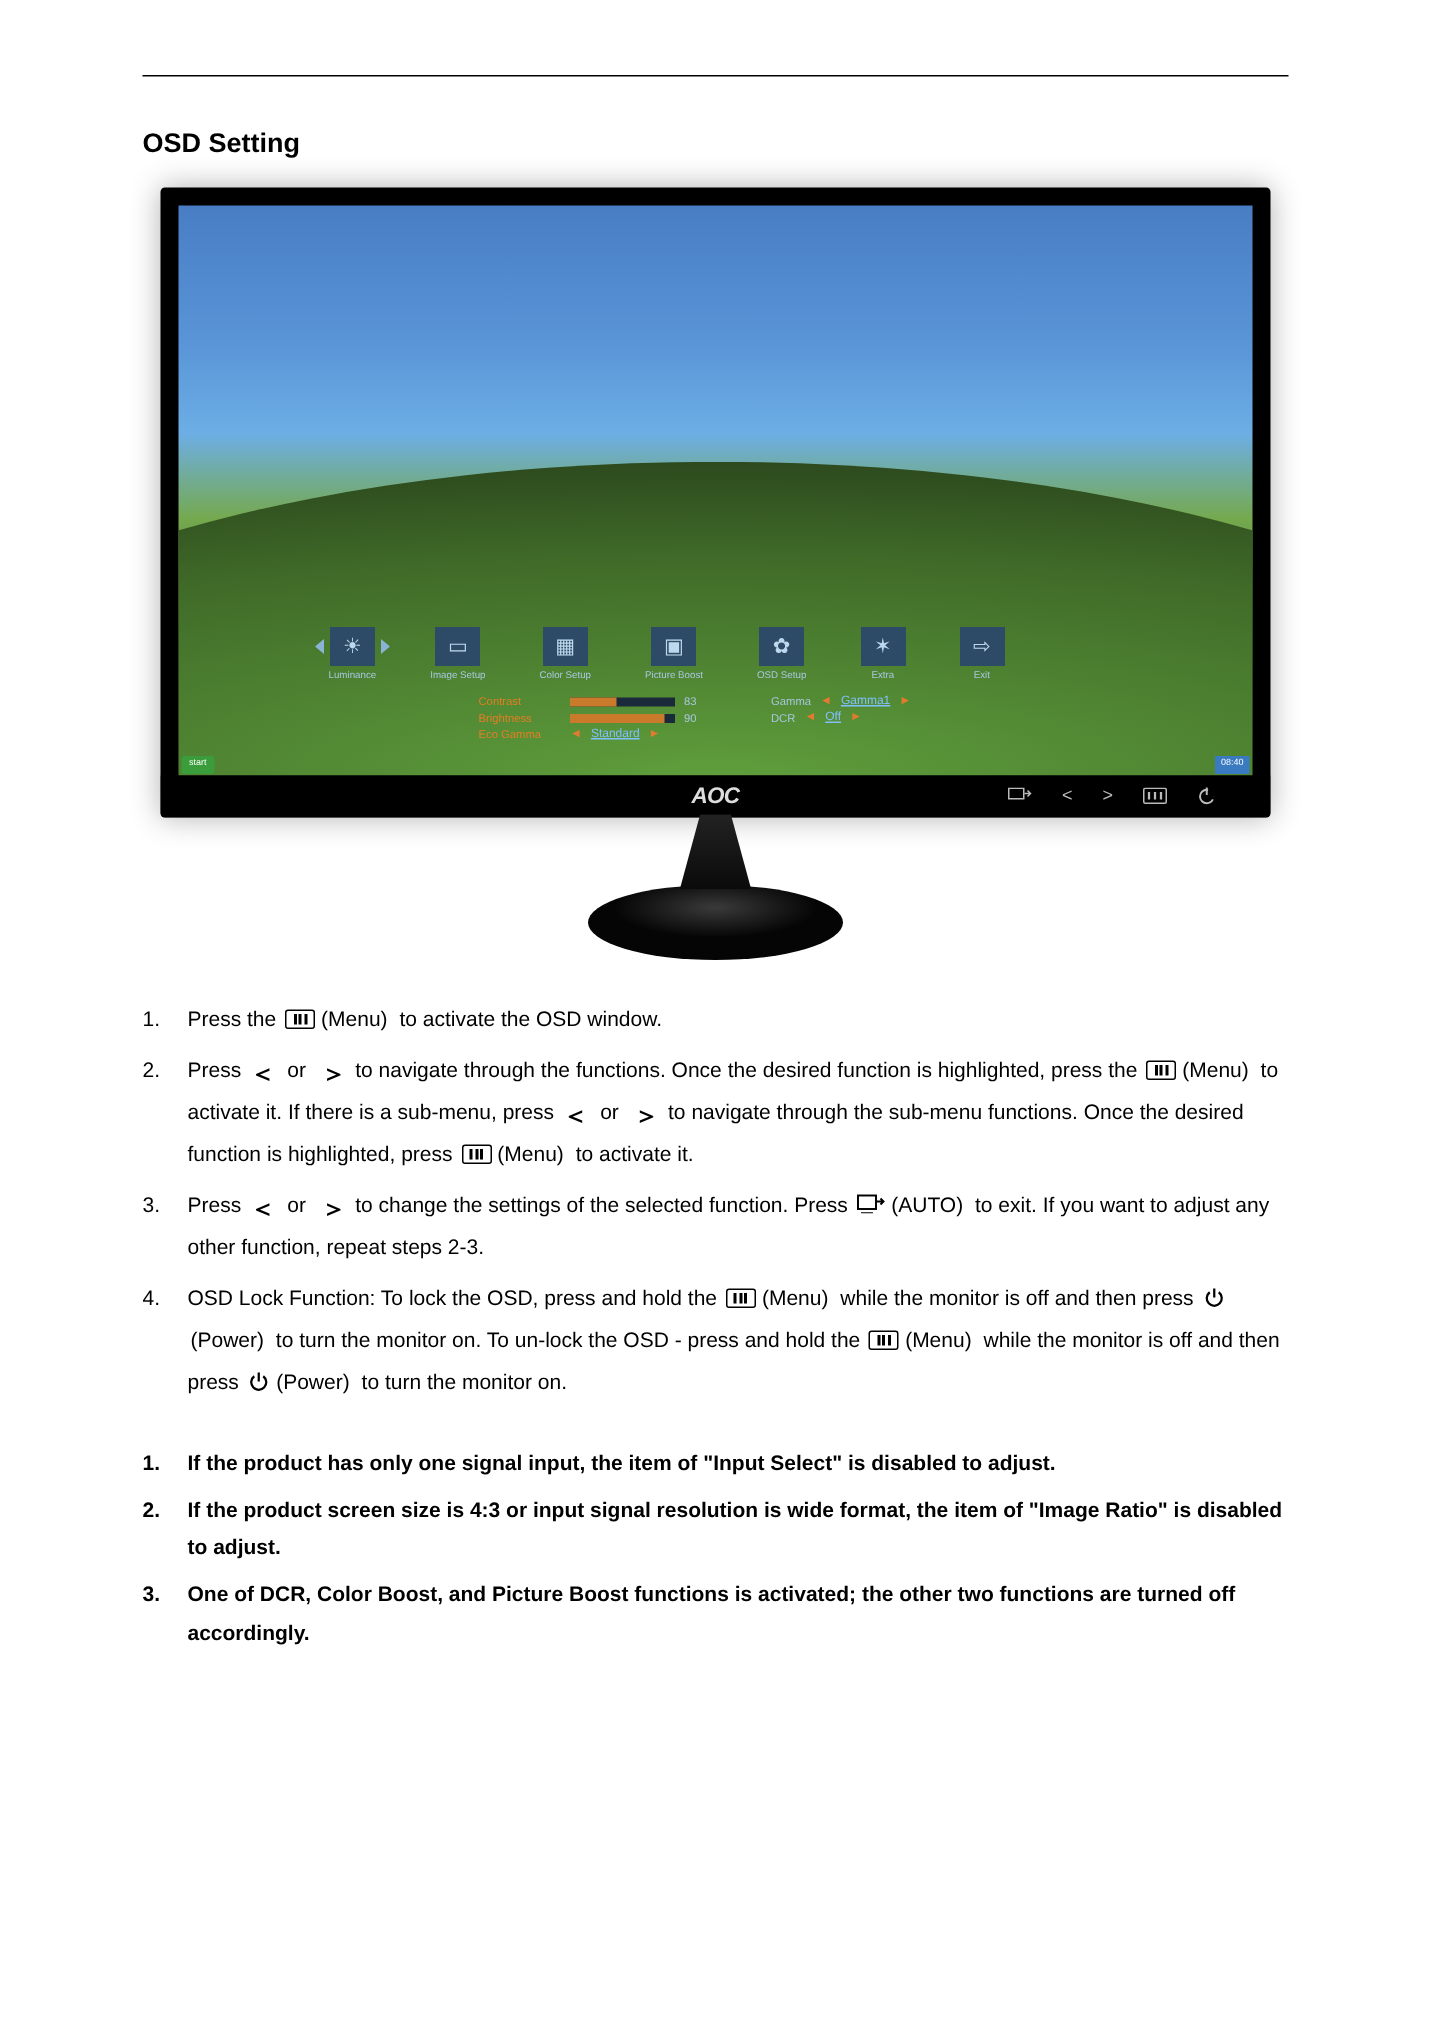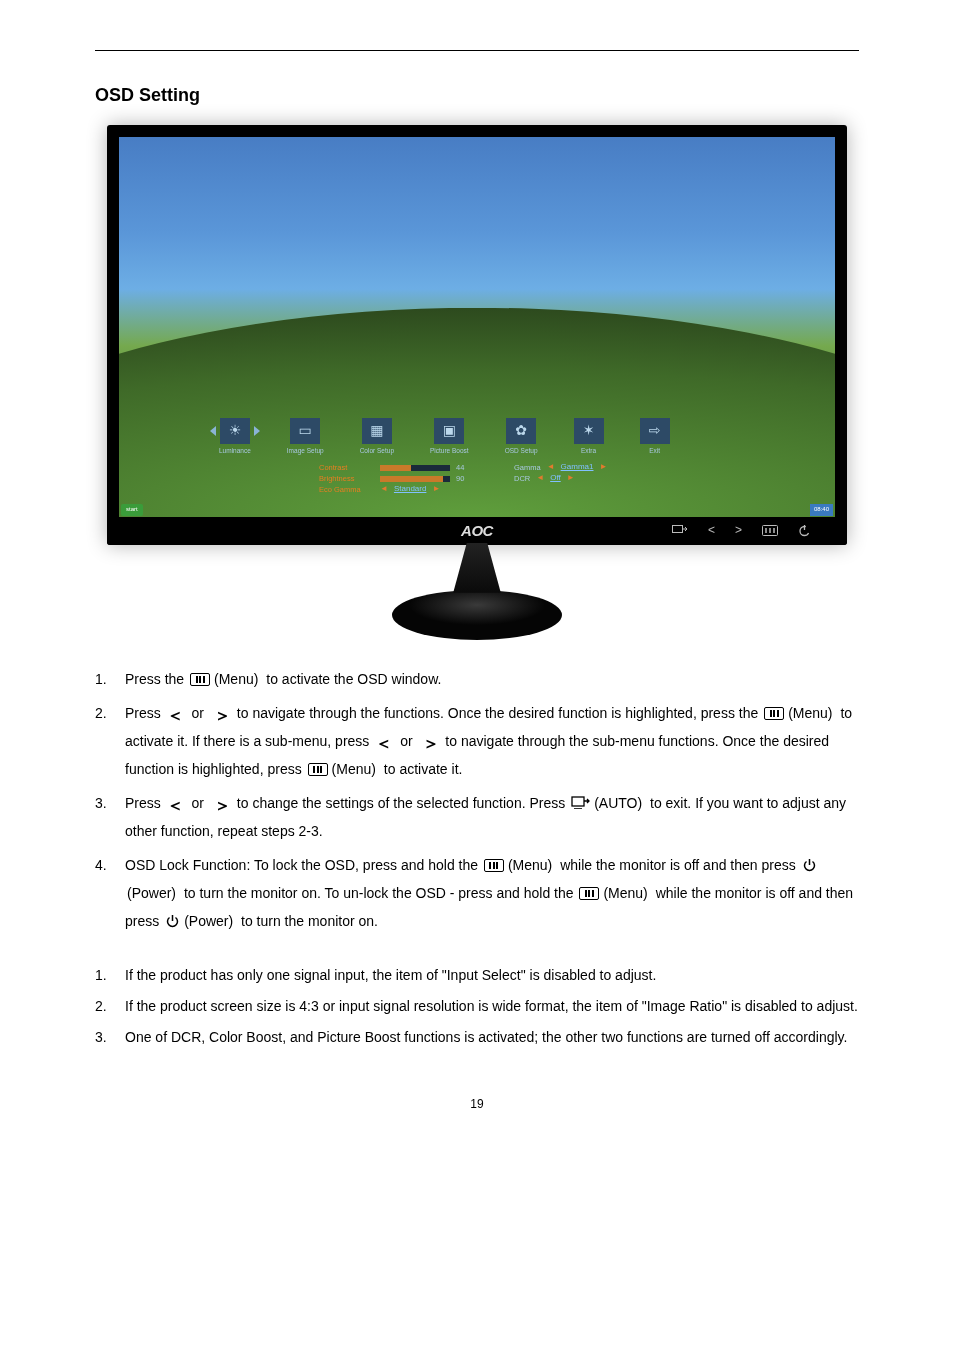--- a/index.html
+++ b/index.html
@@ -224,20 +224,21 @@
     list-style: none;
     counter-reset: nitem;
     padding: 0;
   }
   ol.notes > li {
     counter-increment: nitem;
     position: relative;
     padding-left: 30px;
     margin-bottom: 6px;
     line-height: 1.8;
+    font-weight: bold;
   }
   ol.notes > li::before {
     content: counter(nitem) ".";
     position: absolute;
     left: 0;
   }
 
   
   .icon {
     display: inline-flex;
@@ -318,21 +319,21 @@
               <div class="osd-icon-box">⇨</div>
               <div class="osd-icon-label">Exit</div>
             </div>
           </div>
           <div class="osd-rows">
             <div class="osd-row">
               <span class="label">Contrast</span>
               <span class="bar">
                   <span class="bar-fill" style="width:44%"></span>
                 </span>
-              <span class="val">44</span>
+              <span class="val">83</span>
               <span style="width:30px"></span>
               <span>Gamma</span>
               <span class="arrows">◄ <span class="opt">Gamma1</span> ►</span>
             </div>
             <div class="osd-row">
               <span class="label">Brightness</span>
               <span class="bar">
                   <span class="bar-fill" style="width:90%"></span>
                 </span>
               <span class="val">90</span>
@@ -485,14 +486,13 @@
       <span> to turn the monitor on.</span>
     </li>
   </ol>
 
   <ol class="notes">
     <li>If the product has only one signal input, the item of "Input Select" is disabled to adjust.</li>
     <li>If the product screen size is 4:3 or input signal resolution is wide format, the item of "Image Ratio" is disabled to adjust.</li>
     <li>One of DCR, Color Boost, and Picture Boost functions is activated; the other two functions are turned off accordingly.</li>
   </ol>
 
-  <div class="page-number">19</div>
 </div>
 
 </body></html>

